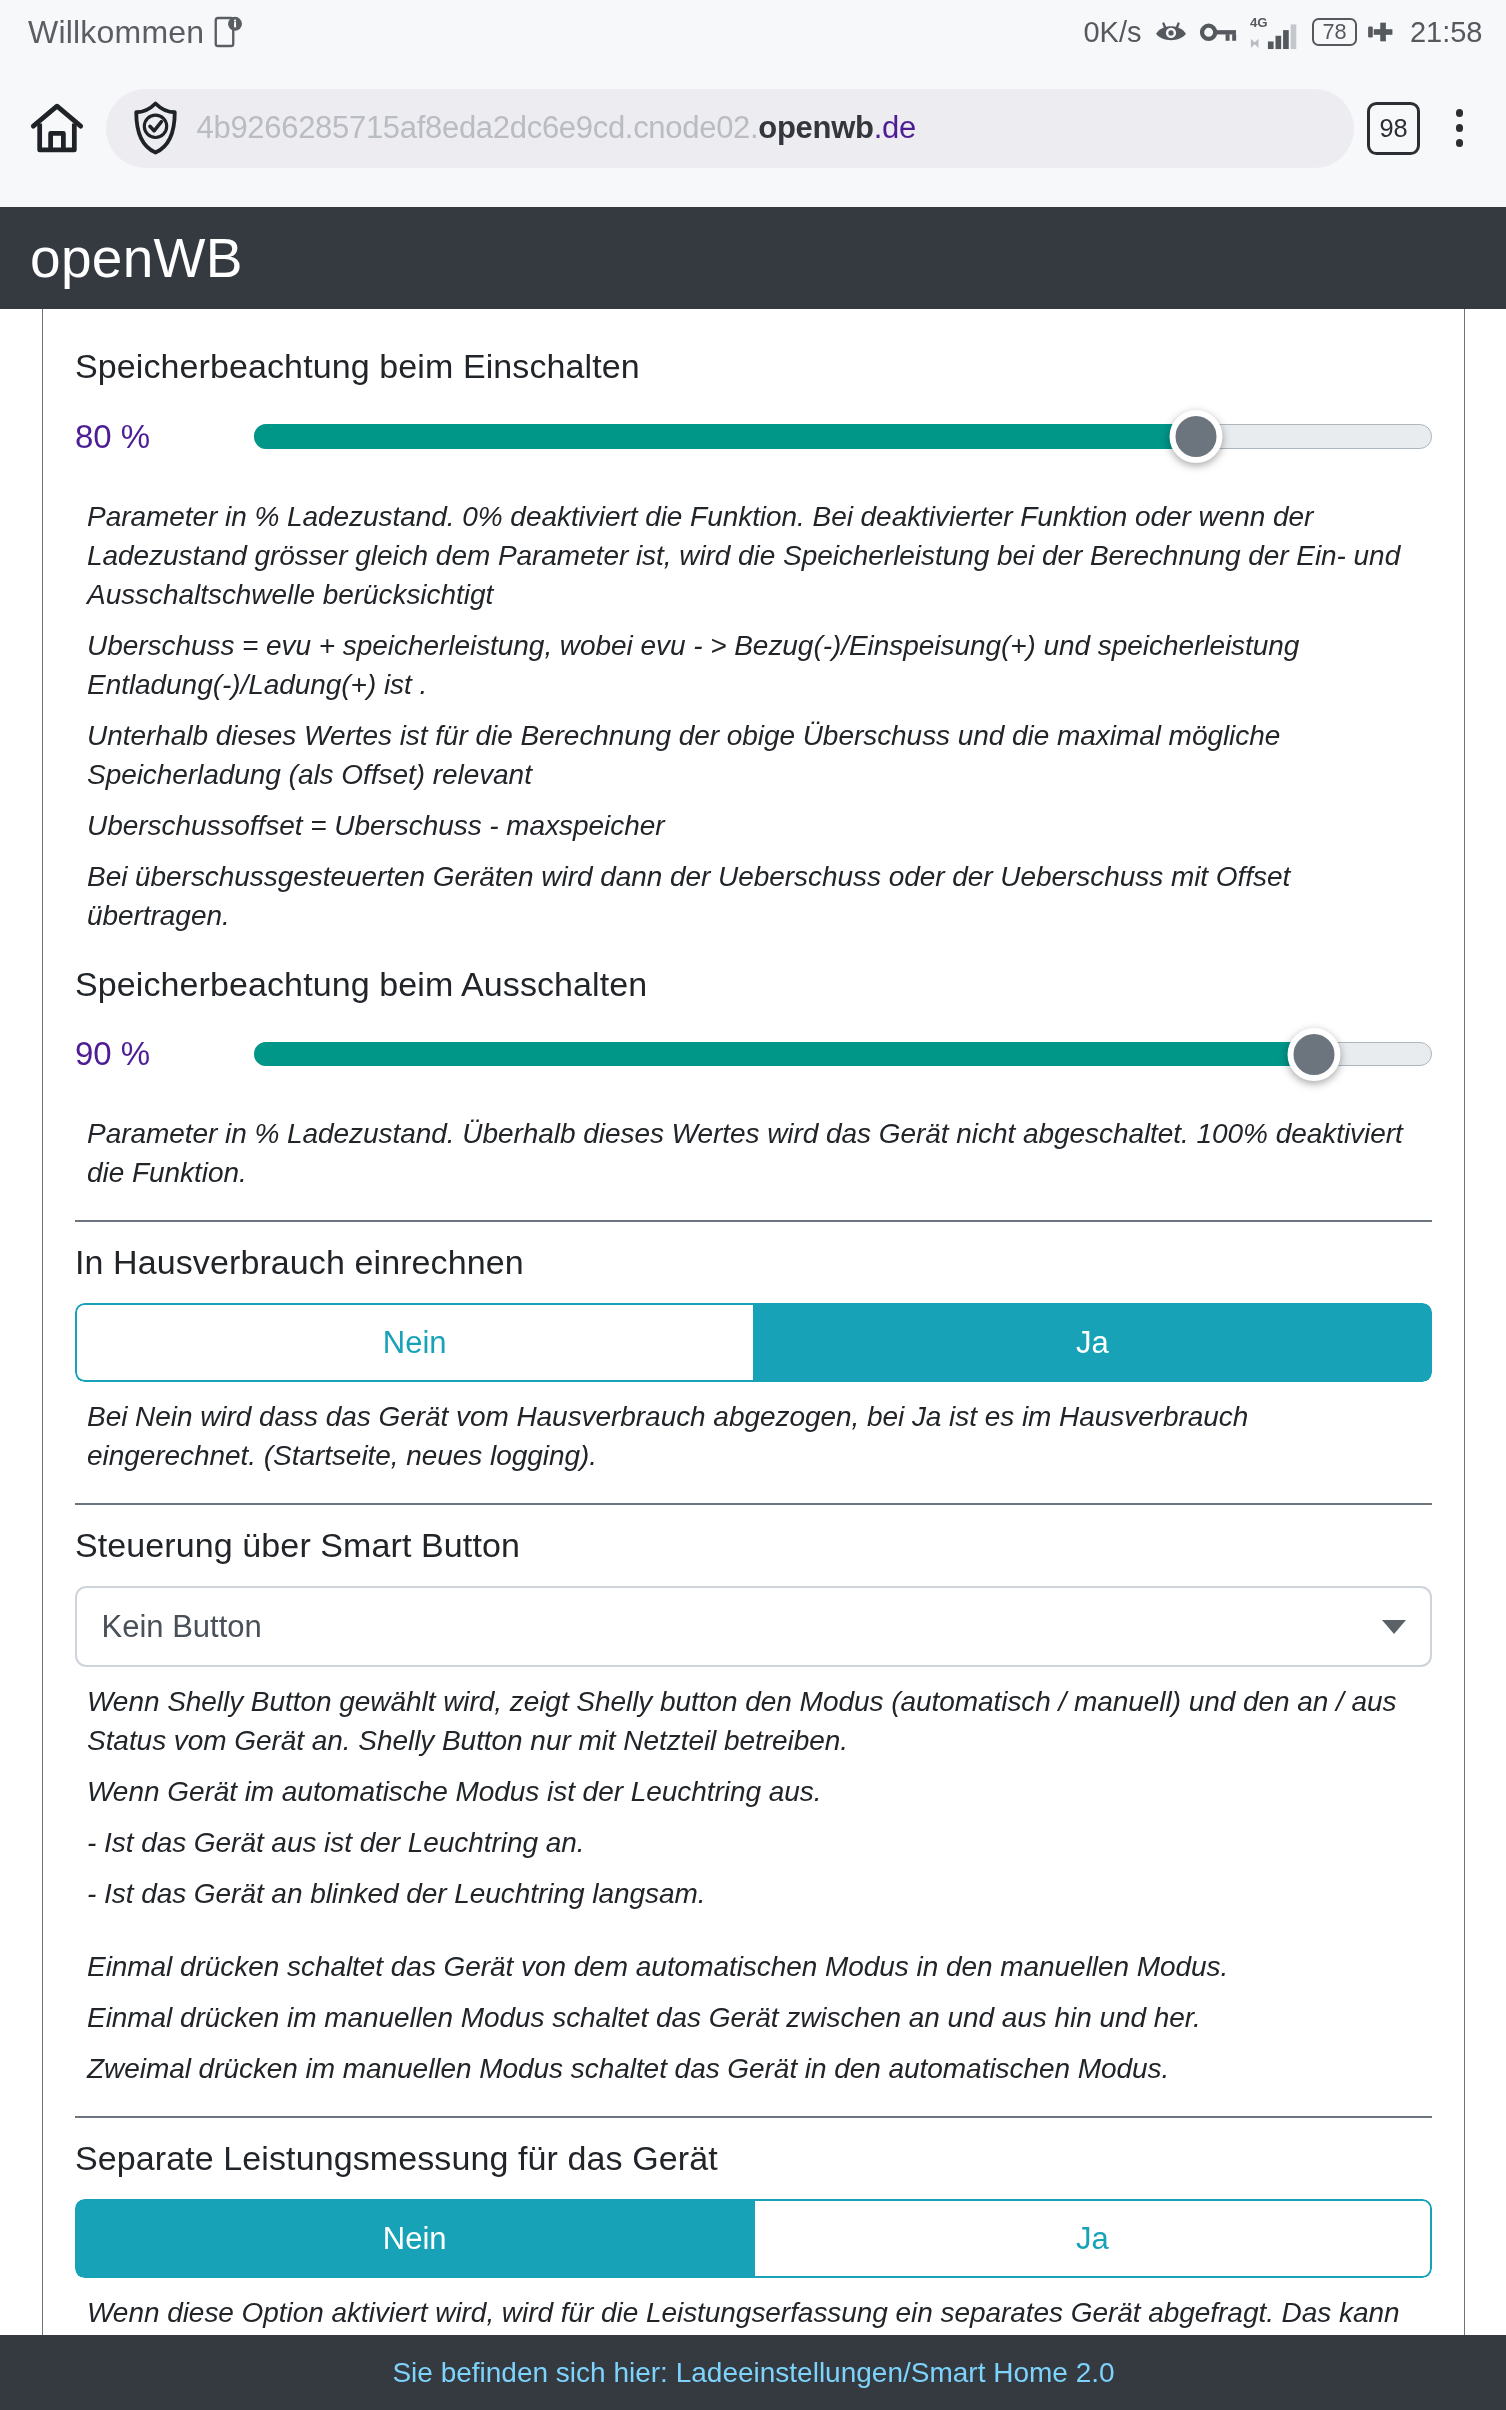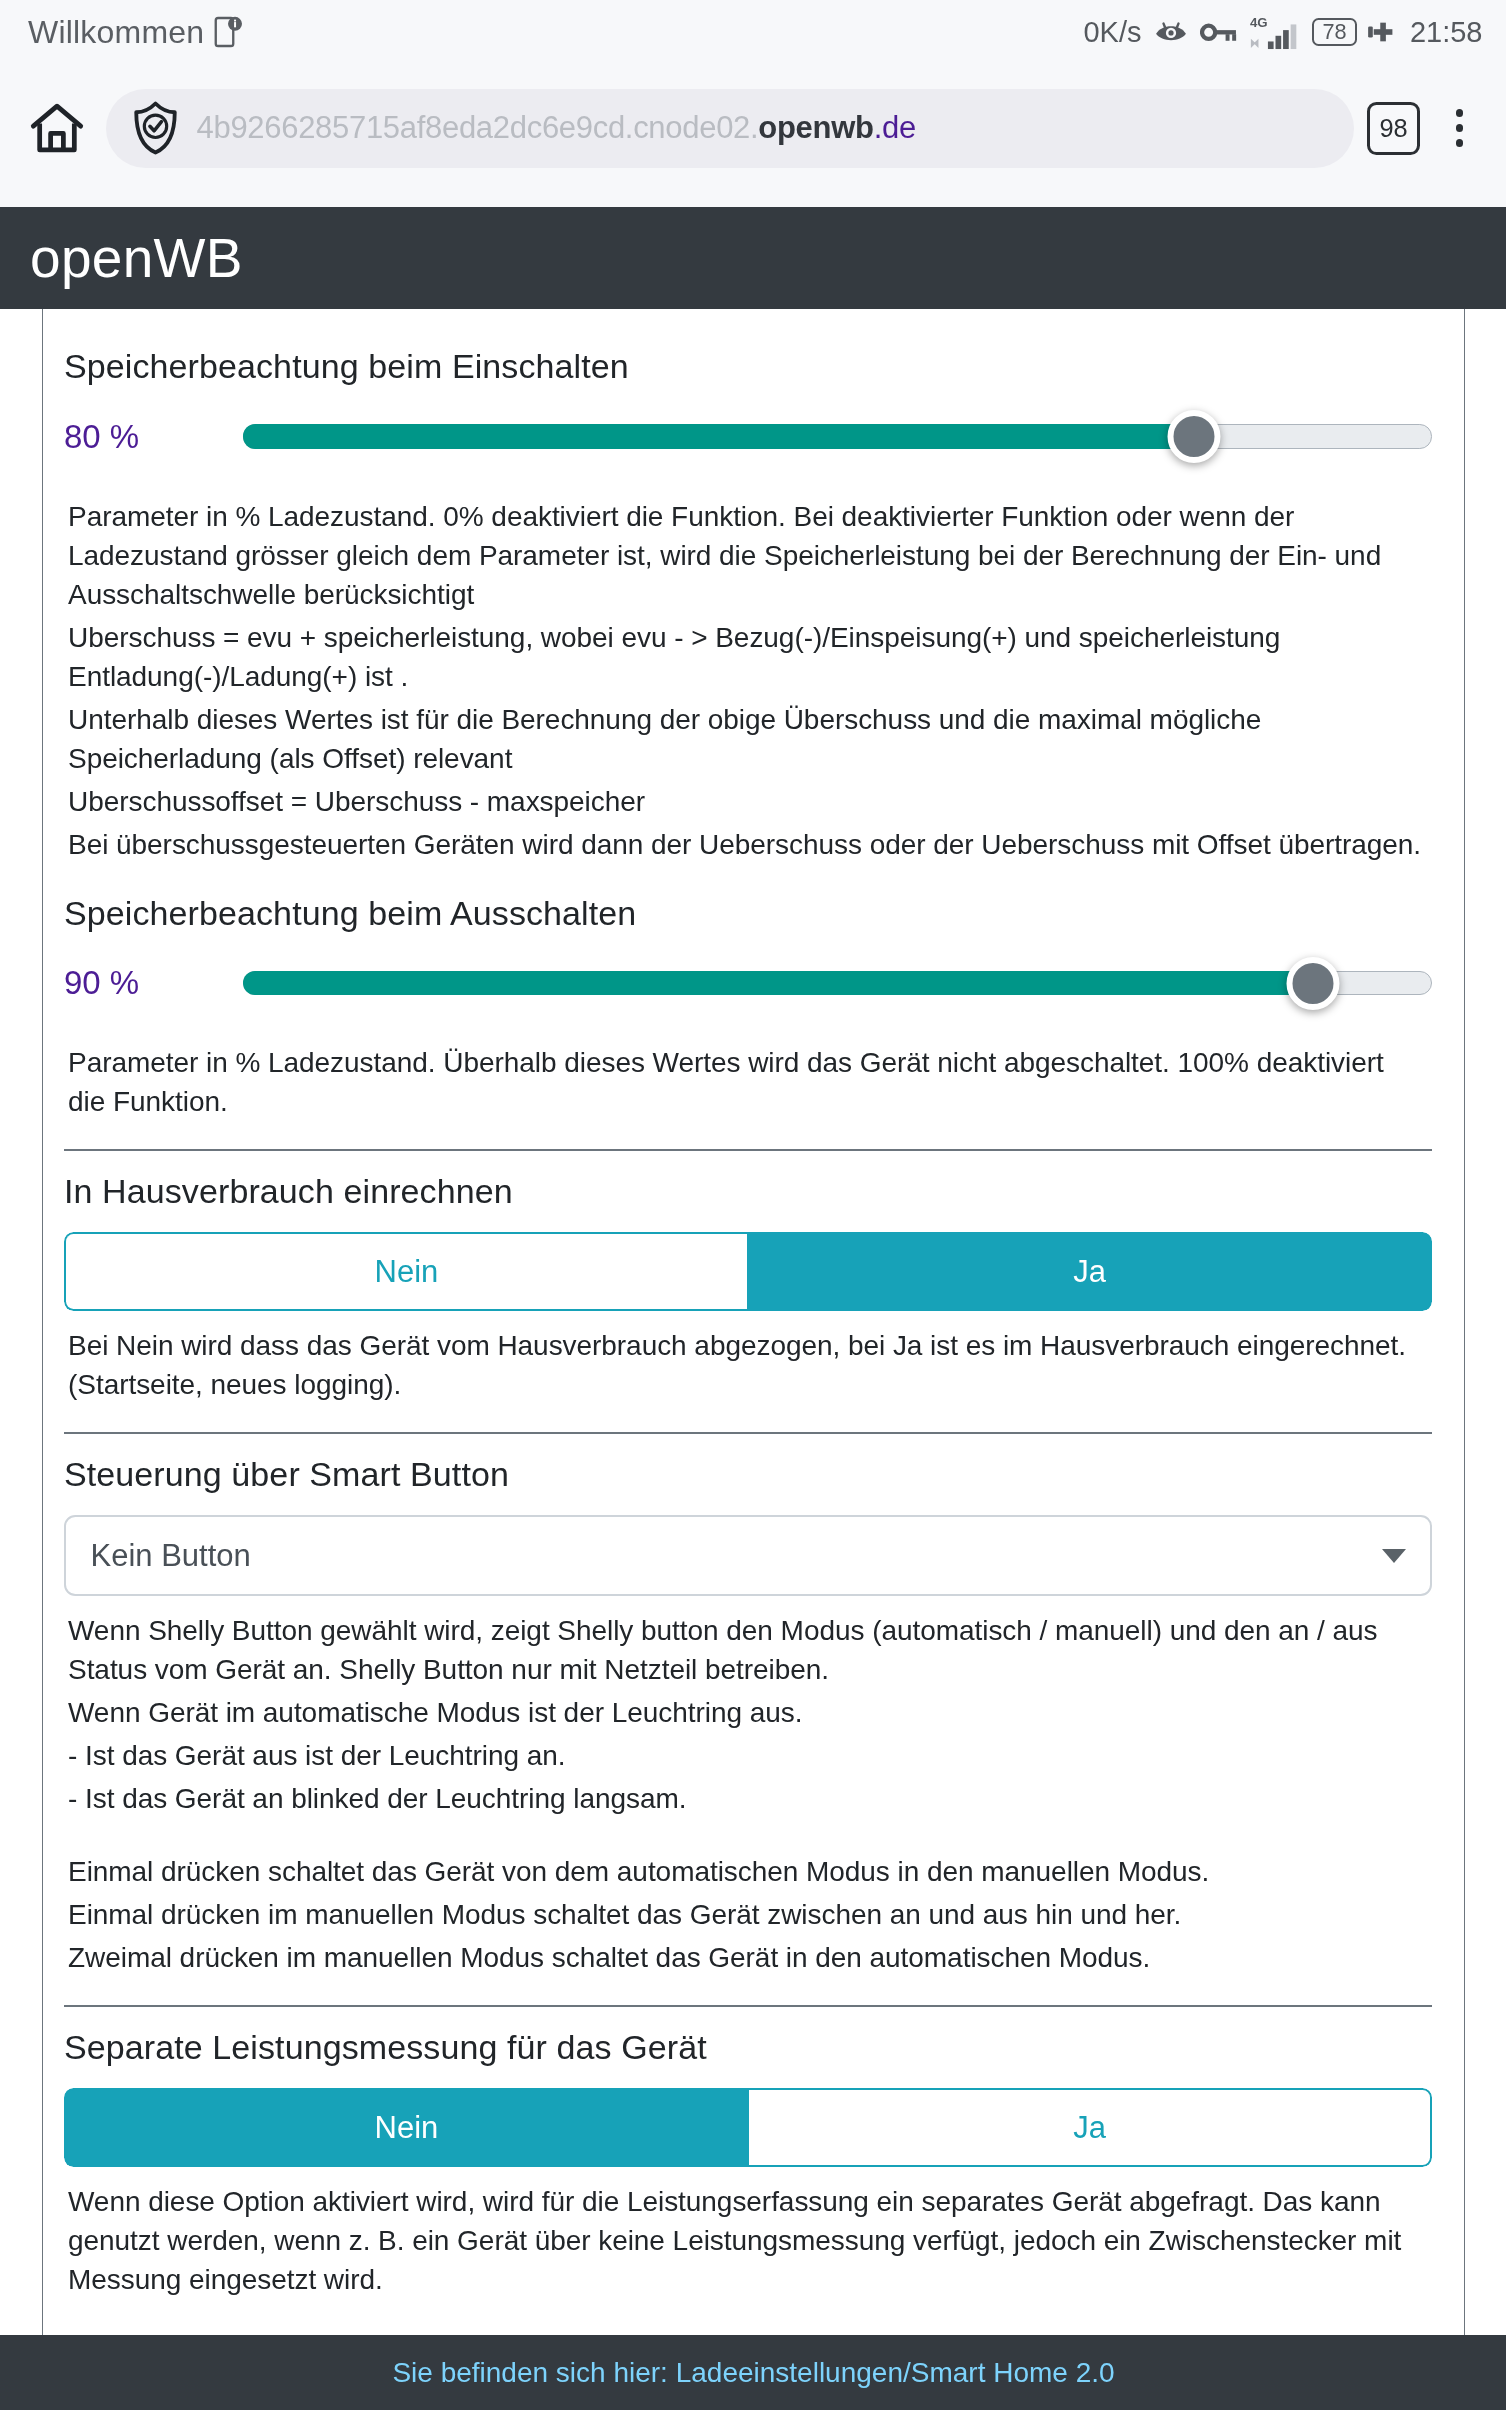--- a/index.html
+++ b/index.html
@@ -94,21 +94,21 @@
     position: relative;
     height: 2026px;
     background: #ffffff;
     overflow: hidden;
   }
   .card {
     margin: 0 42px;
     border-left: 1.9px solid #6c757d;
     border-right: 1.9px solid #6c757d;
     min-height: 100%;
-    padding: 17px 32px 0 21px;
+    padding: 17px 32px 0 32px;
     background: #fff;
   }
 
   .section-title {
     font-size: 34px;
     color: #212529;
     font-weight: 400;
     margin: 21px 0 0 0;
     letter-spacing: 0.1px;
   }
@@ -159,21 +159,21 @@
   }
 
   
   .help {
     font-size: 28px;
     line-height: 39px;
     color: #212529;
     margin-top: 15px;
     letter-spacing: -0.05px;
   }
-  .help p { margin: 4px; }
+  .help p { margin: 12px; font-style: italic; }
   .help p.gap { margin-top: 34px; }
 
   hr.sep {
     border: none;
     border-top: 2.8px solid #6c757d;
     margin: 28px 0 0 0;
   }
 
   
   .seg {

